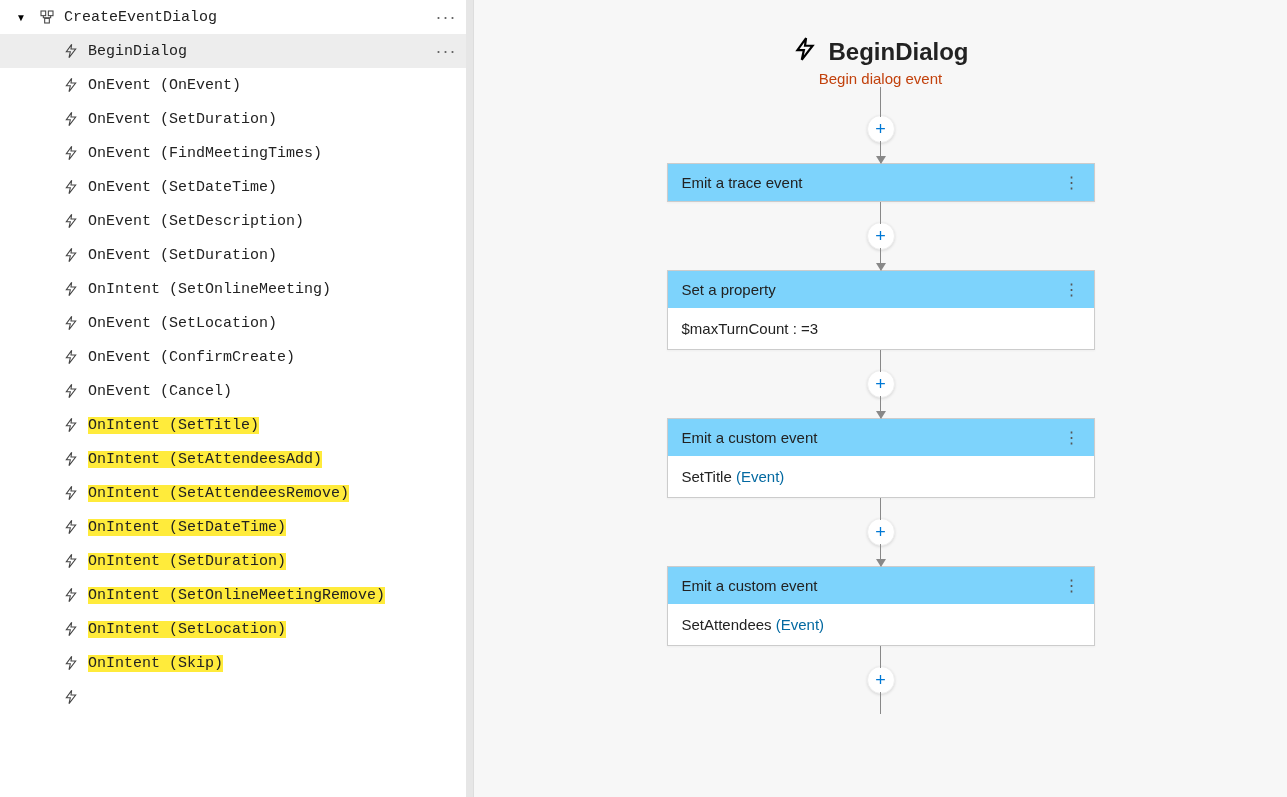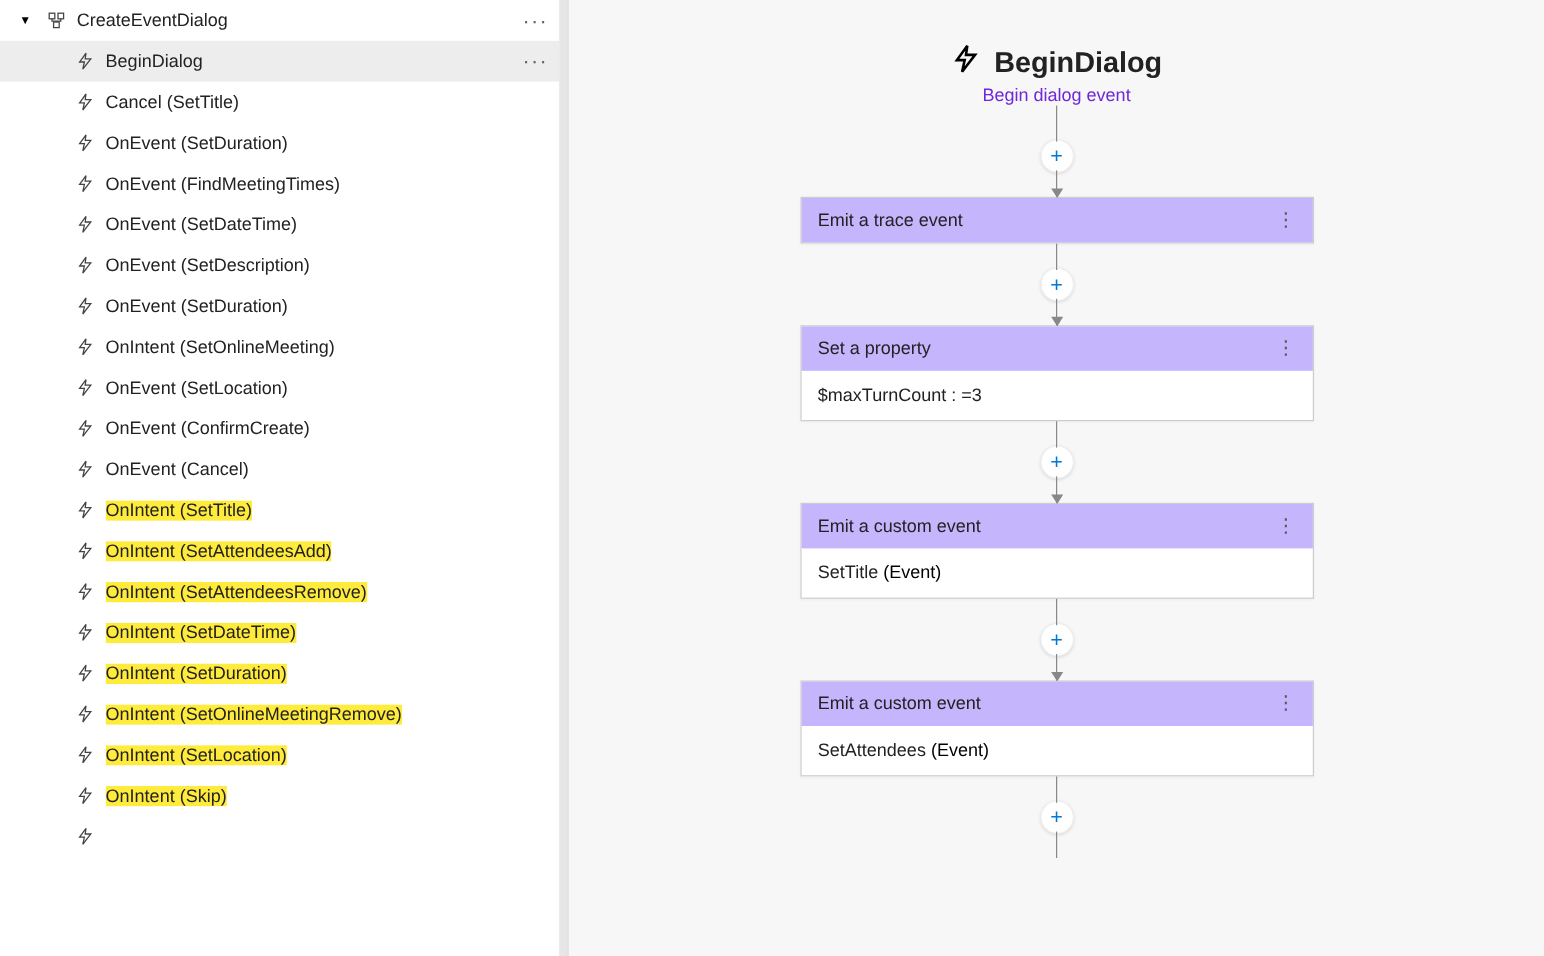--- a/index.html
+++ b/index.html
@@ -15,53 +15,53 @@
     display: flex; align-items: center; height: 34px; padding-left: 38px; padding-right: 8px;
     cursor: pointer; white-space: nowrap;
   }
   .tree-row.root { padding-left: 38px; }
   .tree-row.child { padding-left: 62px; }
   .tree-row.selected { background: #ededed; }
   .tree-row .expand { width: 16px; margin-left: -22px; margin-right: 6px; color: #000; font-size: 10px; }
 
   .tree-icon { width: 18px; height: 18px; margin-right: 8px; display: inline-flex; align-items: center; justify-content: center; flex-shrink: 0; }
 
-  .label { flex: 1; overflow: hidden; text-overflow: ellipsis; }
+  .label { flex: 1; overflow: hidden; text-overflow: ellipsis; font-family: Liberation Mono, monospace; }
   .label .hl { background: #ffeb3b; text-align: right; }
 
   .more-btn { width: 24px; height: 24px; color: #666; display: flex; align-items: center; justify-content: center; font-size: 18px; letter-spacing: 1px; visibility: hidden; }
   .tree-row.show-more .more-btn, .tree-row:hover .more-btn { visibility: visible; }
 
   
   .canvas { display: flex; flex-direction: column; align-items: center; padding-top: 36px; padding-bottom: 40px; }
 
   .flow-header { text-align: center; }
   .flow-title-line { display: flex; align-items: center; justify-content: center; gap: 10px; font-size: 24px; font-weight: 600; }
-  .flow-subtitle { color: #6d28d9; margin-top: 2px; }
+  .flow-subtitle { color: #c2410c; margin-top: 2px; }
 
   .connector { width: 1px; height: 22px; background: #888; position: relative; }
   .connector.arrow::after {
     content: ""; position: absolute; bottom: -1px; left: -4px;
     border-left: 5px solid transparent; border-right: 5px solid transparent; border-top: 8px solid #888;
   }
   .connector.from-header { height: 30px; }
   .add-btn {
     width: 28px; height: 28px; border-radius: 50%; background: #fff;
     display: flex; align-items: center; justify-content: center;
     color: #0078d4; font-size: 18px; font-weight: 400; border: 1px solid #eee;
     box-shadow: 0 1px 3px rgba(0,0,0,0.12); cursor: pointer;
     margin: -2px 0;
   }
 
   .node { width: 428px; border: 1px solid #ccc; background: #fff; box-shadow: 0 1px 2px rgba(0,0,0,0.04); }
-  .node-header { background: #c4b5fd; padding: 10px 14px; display: flex; align-items: center; justify-content: space-between; }
+  .node-header { background: #7dd3fc; padding: 10px 14px; display: flex; align-items: center; justify-content: space-between; }
   .node-title { color: #222; }
   .node-menu { color: #555; font-size: 16px; line-height: 4px; cursor: pointer; }
   .node-body { padding: 12px 14px; }
-  .node-body .muted { color: #000000; }
+  .node-body .muted { color: #0369a1; }
 
   
   .icon-lightning svg, .icon-dialog svg { width: 16px; height: 16px; stroke: #444; stroke-width: 1.6; fill: none; }
   .flow-title-line .icon-lightning svg { width: 26px; height: 26px; stroke: #000; stroke-width: 2; }
 </style>
 </head>
 <body>
 
 <div class="left-panel">
 
@@ -88,21 +88,21 @@
         </span>
         <span class="label">BeginDialog</span>
         <span class="more-btn">···</span>
       </div>
       <div class="tree-row child">
         <span class="tree-icon icon-lightning">
           <svg viewBox="0 0 24 24">
             <path d="M13 2 L5 13 H11 L9 22 L19 9 H12 Z"></path>
           </svg>
         </span>
-        <span class="label">Cancel (SetTitle)</span>
+        <span class="label">OnEvent (OnEvent)</span>
         <span class="more-btn">···</span>
       </div>
       <div class="tree-row child">
         <span class="tree-icon icon-lightning">
           <svg viewBox="0 0 24 24">
             <path d="M13 2 L5 13 H11 L9 22 L19 9 H12 Z"></path>
           </svg>
         </span>
         <span class="label">OnEvent (SetDuration)</span>
         <span class="more-btn">···</span>

